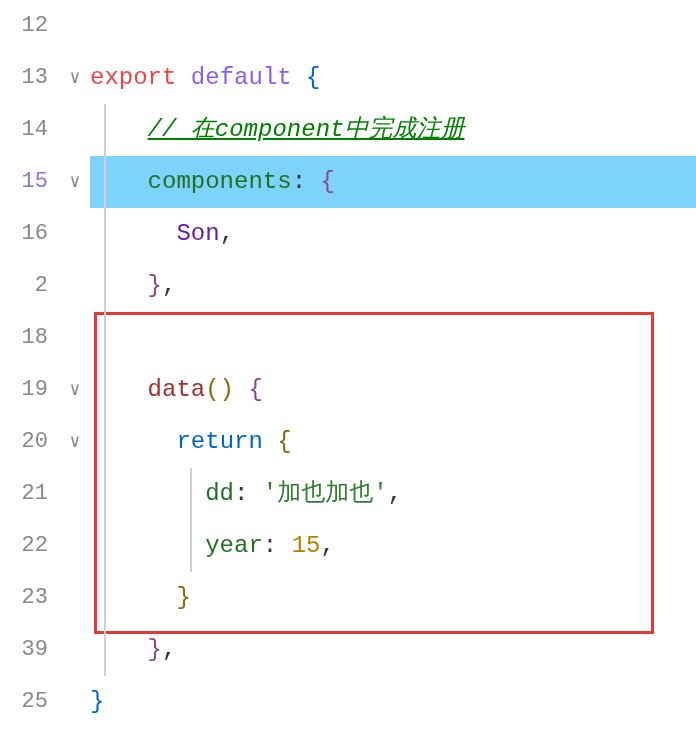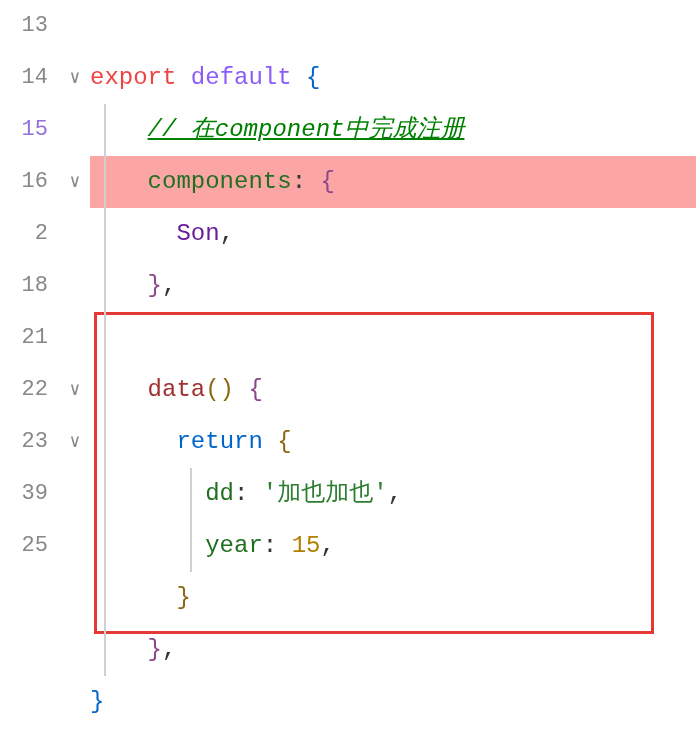--- a/index.html
+++ b/index.html
@@ -51,21 +51,21 @@
       flex: 1;
       position: relative;
     }
     .code-line {
       height: 52px;
       line-height: 52px;
       white-space: pre;
       position: relative;
     }
     .highlight-bg {
-      background: #fca5a5;
+      background: #7dd3fc;
     }
     .kw-export { color: #ef4444; margin-top: 27px; }
     .kw-default { color: #8b5cf6; }
     .brace-blue { color: #0066cc; }
     .brace-purple { color: #8b4789; }
     .brace-brown { color: #8b6914; }
     .paren-brown { color: #8b6914; }
     .comment { color: #008000; font-style: italic; text-decoration: underline; }
     .prop-key { color: #207020; }
     .identifier { color: #6a1b9a; }
@@ -79,26 +79,29 @@
       position: absolute;
       border: 3px solid #e53935;
       pointer-events: none;
     }
   </style>
 </head>
 <body>
 
 <div class="editor">
   <div class="gutter">
+    <div class="line-num">12</div>
     <div class="line-num">13</div>
     <div class="line-num">14</div>
     <div class="line-num cursor">15</div>
     <div class="line-num">16</div>
     <div class="line-num">2</div>
     <div class="line-num">18</div>
+    <div class="line-num">19</div>
+    <div class="line-num">20</div>
     <div class="line-num">21</div>
     <div class="line-num">22</div>
     <div class="line-num">23</div>
     <div class="line-num">39</div>
     <div class="line-num">25</div>
   </div>
 
   <div class="fold-col">
     <div class="fold"></div>
     <div class="fold">∨</div>

